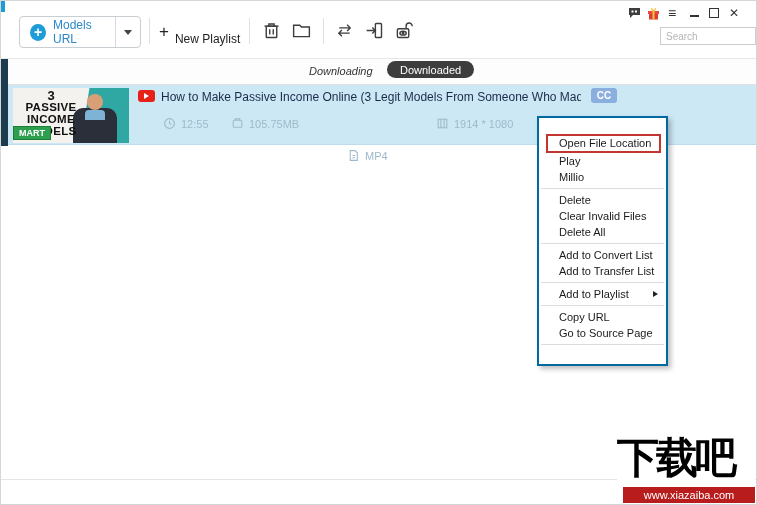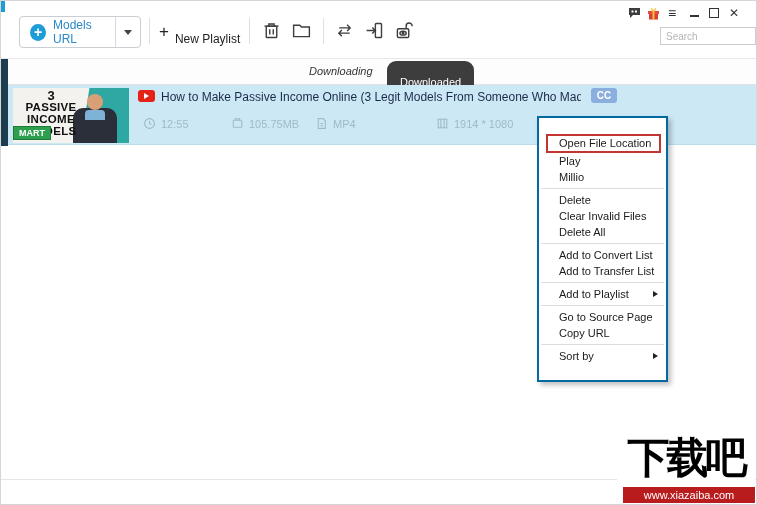--- a/index.html
+++ b/index.html
@@ -31,21 +31,21 @@
   .min-bar{width:9px;height:1.5px;background:#333;margin-top:6px;}
   .max-box{width:8px;height:8px;border:1.5px solid #333;}
   .close-x{font-size:12px;color:#333;}
   .search-box{left:659px;top:26px;width:96px;height:18px;border:1px solid #ccc;box-sizing:border-box;
               font-size:10px;color:#555;padding:0 5px;font-family:"Liberation Sans",sans-serif;}
   .search-box::placeholder{color:#b5b5b5;}
 
   
   .tabstrip{left:0;top:58px;width:757px;height:26px;background:#fdfdfd;border-bottom:1px solid #e3e3e3;box-sizing:border-box;}
   .tab-downloading{left:308px;top:64px;font-size:11px;color:#333;cursor:pointer;font-style:italic;}
-  .tab-downloaded{left:386px;top:60px;height:17px;padding:12px 13px;background:#3d3d3d;color:#fff;font-size:11px;
+  .tab-downloaded{left:386px;top:60px;height:17px;padding:0 13px;background:#3d3d3d;color:#fff;font-size:11px;
                   border-radius:9px;display:flex;align-items:center;cursor:pointer;}
 
   .left-stripe{left:0;top:58px;width:7px;height:87px;background:#1c3c50;z-index:5;}
 
   
   .row{left:0;top:84px;width:757px;height:60px;background:#cde8f5;border-bottom:1px solid #bcdcec;box-sizing:border-box;cursor:pointer;}
   .thumb{left:12px;top:87px;width:116px;height:55px;background:#2fa8a3;overflow:hidden;}
   .thumb-white{position:absolute;left:-10px;top:-4px;width:82px;height:64px;background:#f4f2ee;transform:skewX(-9deg);}
   .thumb-text{position:absolute;left:2px;top:1px;width:72px;text-align:center;color:#101010;font-weight:bold;
               font-family:"Liberation Sans",sans-serif;line-height:1.02;}
@@ -74,21 +74,21 @@
   .menu-sep{height:1px;background:#dcdcdc;margin:3px 2px;}
   .sub-arrow{position:absolute;right:8px;top:4.5px;width:0;height:0;
              border-top:3.5px solid transparent;border-bottom:3.5px solid transparent;border-left:5px solid #222;}
 
   
   .statusbar{left:0;top:478px;width:757px;height:27px;border-top:1px solid #e5e5e5;background:#fff;box-sizing:border-box;}
   .status-text{left:0;top:484px;width:690px;text-align:center;font-size:11px;color:#333;}
 
   
   .watermark{right:1px;bottom:1px;width:138px;height:62px;z-index:20;background:#fff;}
-  .wm-logo{position:absolute;left:0;top:-6px;width:138px;text-align:center;color:#000;font-weight:bold;
+  .wm-logo{position:absolute;left:0;top:-6px;width:138px;color:#000;font-weight:bold;
            font-size:42px;line-height:1.1;letter-spacing:-3px;font-family:"DejaVu Sans",sans-serif;}
   .wm-bar{position:absolute;left:6px;bottom:0;width:132px;height:16px;background:#b91c1c;color:#fff;
           font-size:11px;display:flex;align-items:center;justify-content:center;}
 </style>
 </head>
 <body>
 
 <div class="app">
 
   <div class="abs toolbar"></div>
@@ -197,35 +197,35 @@
     </div>
     <div class="thumb-tag">MART</div>
   </div>
 
   <div class="abs yt-icon">
     <span class="yt-tri"></span>
   </div>
   <div class="abs row-title">How to Make Passive Income Online (3 Legit Models From Someone Who Made $5+ Millio...</div>
   <div class="abs cc-badge">CC</div>
 
-  <div class="abs meta" style="left:142px;">
+  <div class="abs meta" style="left:162px;">
     <svg viewBox="0 0 24 24" fill="none" stroke="currentColor" stroke-width="2">
       <circle cx="12" cy="12" r="9"></circle>
         <path d="M12 7v5l3.5 2"></path>
     </svg>
     <span>12:55</span>
   </div>
   <div class="abs meta" style="left:230px;">
     <svg viewBox="0 0 24 24" fill="none" stroke="currentColor" stroke-width="2">
       <rect x="4" y="6" width="16" height="13" rx="2"></rect>
         <path d="M8 6V3.5h8V6"></path>
     </svg>
     <span>105.75MB</span>
   </div>
-  <div class="abs meta" style="left:314px;">
+  <div class="abs meta" style="left:346px;margin-top:32px;">
     <svg viewBox="0 0 24 24" fill="none" stroke="currentColor" stroke-width="2">
       <path d="M6 3h9l4 4v14H6z"></path>
         <path d="M10 12h5M10 16h5"></path>
     </svg>
     <span>MP4</span>
   </div>
   <div class="abs meta" style="left:435px;">
     <svg viewBox="0 0 24 24" fill="none" stroke="currentColor" stroke-width="2">
       <rect x="4" y="4" width="16" height="16"></rect>
         <path d="M9 4v16M15 4v16"></path>
@@ -243,27 +243,23 @@
     <div class="menu-item">Delete All</div>
     <div class="menu-sep"></div>
     <div class="menu-item">Add to Convert List</div>
     <div class="menu-item">Add to Transfer List</div>
     <div class="menu-sep"></div>
     <div class="menu-item">
       <span>Add to Playlist</span>
       <span class="sub-arrow"></span>
     </div>
     <div class="menu-sep"></div>
+    <div class="menu-item">Copy URL</div>
     <div class="menu-item">Go to Source Page</div>
-    <div class="menu-item">Copy URL</div>
-    <div class="menu-sep"></div>
-    <div class="menu-item">
-      <span>Sort by</span>
-      <span class="sub-arrow"></span>
-    </div>
+    <div class="menu-sep"></div>
   </div>
 
   <div class="abs statusbar"></div>
 
   <div class="abs watermark">
     <div class="wm-logo">下载吧</div>
     <div class="wm-bar">www.xiazaiba.com</div>
   </div>
 
 </div>

